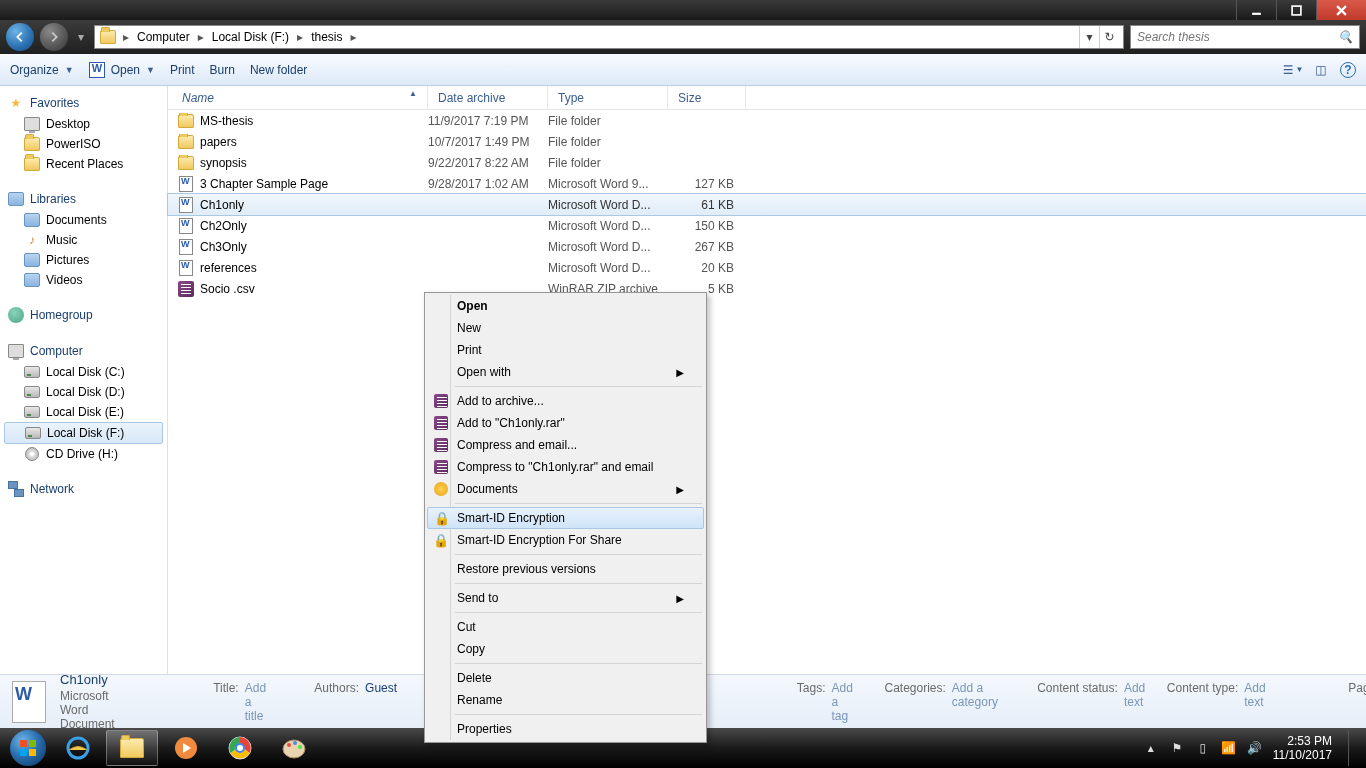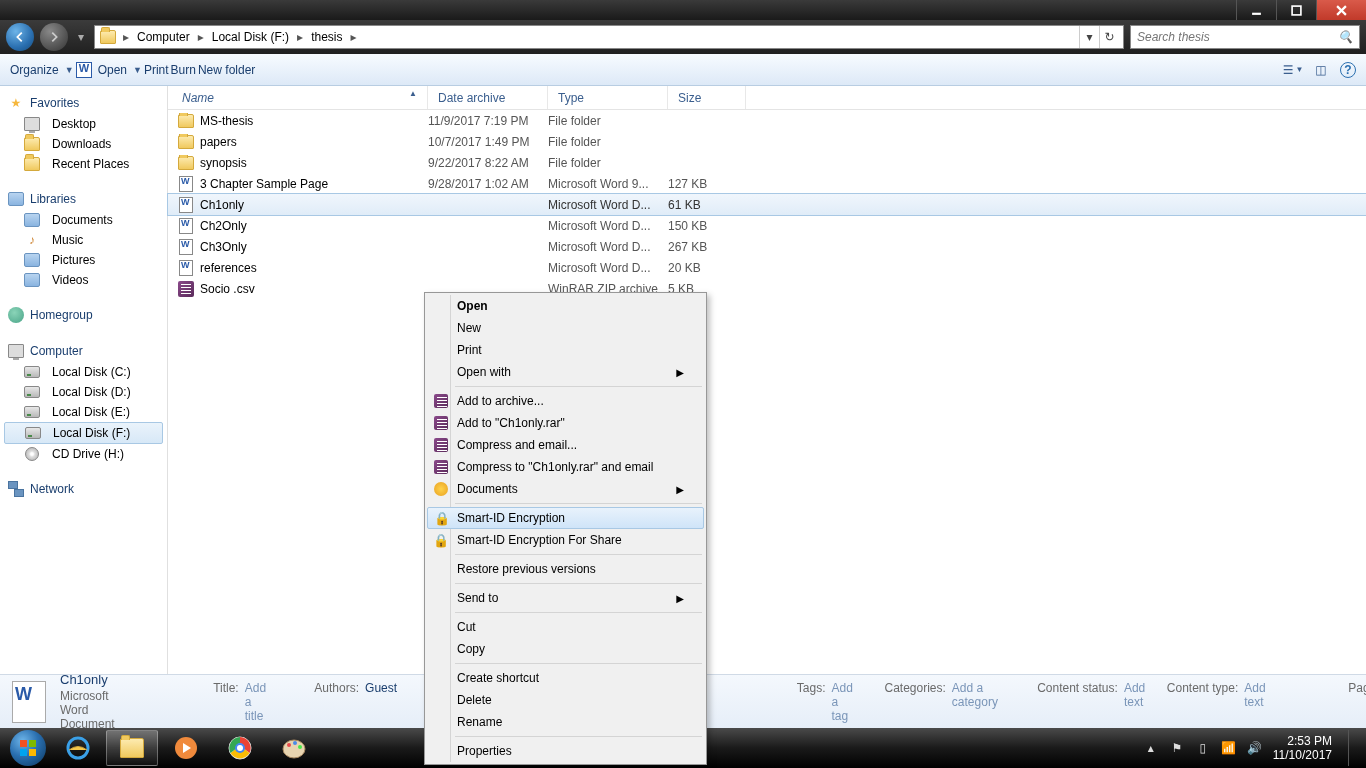--- a/index.html
+++ b/index.html
@@ -18,49 +18,49 @@
 .addr { flex:1; height:24px; background:#fff; border:1px solid #888; display:flex; align-items:center; padding:0 4px; gap:4px; }
 .addr .folder-ico{ width:18px; height:18px; display:flex; align-items:center; justify-content:center; }
 .addr .crumb { color:#000; cursor:default; padding:0 2px; white-space:nowrap; }
 .addr .sep{ color:#555; padding:0 2px; }
 .addr-btns{ display:flex; margin-left:auto; }
 .addr-btns .ab{ width:20px; height:22px; display:flex; align-items:center; justify-content:center; border-left:1px solid #ccc; color:#444; }
 .search-box{ width:230px; height:24px; background:#fff; border:1px solid #888; display:flex; align-items:center; padding:0 6px; color:#888; font-style:italic; position:relative;}
 .search-box input{ border:none; outline:none; width:100%; font-style:italic; color:#555; background:transparent; }
 .search-box .mag{ position:absolute; right:6px; color:#2a6fb0; }
 
-.toolbar { height:32px; background: linear-gradient(#f7fbff,#dde9f7); border-bottom:1px solid #b8cde2; display:flex; align-items:center; padding:0 10px; gap:2px; color:#1a3e6e; }
+.toolbar { height:32px; background: linear-gradient(#f7fbff,#dde9f7); border-bottom:1px solid #b8cde2; display:flex; align-items:center; padding:0 10px; gap:15px; color:#1a3e6e; }
 .toolbar .tb-item{ display:flex; align-items:center; gap:6px; cursor:default; }
 .toolbar .tb-item .drop{ font-size:9px; color:#3a5e8e; }
 .toolbar .right{ margin-left:auto; display:flex; align-items:center; gap:10px; color:#3a5e8e; }
 .toolbar .right .ico{ width:18px; height:18px; display:flex; align-items:center; justify-content:center; }
 .word-ico{width:16px;height:16px;background:#fff;border:1px solid #2a5aa8;position:relative;}
 .word-ico::after{content:"W";position:absolute;left:2px;top:-1px;font-size:11px;font-weight:bold;color:#2a5aa8;}
 
 .body { display:flex; height: calc(768px - 20px - 34px - 32px - 54px - 40px); background:#fff; }
 .sidebar{ width:168px; border-right:1px solid #e0e0e0; padding:6px 0; overflow:hidden; }
 .sidebar .group-h{ display:flex; align-items:center; gap:6px; padding:3px 8px; color:#1a3e6e; }
 .sidebar .group-h.fav .star{ color:#f6b73c; }
-.sidebar .item{ display:flex; align-items:center; gap:12px; padding:2px 8px 2px 24px; color:#000; cursor:default; }
+.sidebar .item{ display:flex; align-items:center; gap:6px; padding:2px 8px 2px 24px; color:#000; cursor:default; }
 .sidebar .item.selected{ background:linear-gradient(#eaf3fb,#d7e8f7); border:1px solid #a8c8e4; border-radius:2px; margin:0 4px; padding-left:20px;}
 .sidebar .spacer{height:14px;}
 .ico16{width:16px;height:16px;display:inline-flex;align-items:center;justify-content:center;flex-shrink:0;}
 
 .main{ flex:1; display:flex; flex-direction:column; position:relative; }
 .col-headers{ height:24px; border-bottom:1px solid #e4e4e4; display:flex; align-items:center; color:#3a5e8e; }
 .col-headers .ch{ padding:0 10px; border-right:1px solid #e8e8e8; height:100%; display:flex; align-items:center; gap:6px; }
 .ch-name{width:260px; padding-left:14px !important;font-style:italic;} .ch-date{width:120px;} .ch-type{width:120px;} .ch-size{width:78px; justify-content:flex-start;}
 .sort-arrow{font-size:8px;color:#3a5e8e;margin-left:auto;position:relative;top:-4px;}
 
 .rows{ flex:1; }
 .row{ height:21px; display:flex; align-items:center; padding-left:10px; }
 .row .c-name{ width:250px; display:flex; align-items:center; gap:6px; overflow:hidden; white-space:nowrap; }
 .row .c-date{ width:120px; color:#555; white-space:nowrap; }
 .row .c-type{ width:120px; color:#555; white-space:nowrap; overflow:hidden; text-overflow:ellipsis; }
-.row .c-size{ width:72px; color:#555; padding-right:6px; }
+.row .c-size{ width:72px; color:#555; text-align:right; padding-right:6px; }
 .row.selected{ background:linear-gradient(#e8f2fc,#cfe4f8); outline:1px solid #a8c8e4; }
 .row.selected.dim{ background:linear-gradient(#f0f6fc,#e0ecf8); }
 .row.selected .c-date,.row.selected .c-type,.row.selected .c-size{color:#333;}
 
 .folder-icon{width:16px;height:14px;background:linear-gradient(#fdebb0,#f0c95e);border-radius:2px 2px 1px 1px;position:relative;border:1px solid #d4a93c;}
 .folder-icon::before{content:"";position:absolute;top:-4px;left:0;width:7px;height:4px;background:#f0c95e;border-radius:2px 2px 0 0;border:1px solid #d4a93c;border-bottom:none;}
 .doc-icon{width:14px;height:16px;background:#fff;border:1px solid #888;position:relative;}
 .doc-icon.word::after{content:"W";position:absolute;left:1px;top:-1px;font-size:9px;font-weight:bold;color:#2a5aa8;}
 .rar-icon{width:16px;height:16px;background:linear-gradient(135deg,#8b4a8b,#5a2a5a);border-radius:2px;position:relative;}
 .rar-icon::after{content:"";position:absolute;left:3px;top:3px;width:10px;height:10px;background:repeating-linear-gradient(0deg,#fff,#fff 1px,transparent 1px,transparent 3px);}
@@ -193,21 +193,21 @@
     <div class="item">
         <span class="ico16">
           <span class="comp-icon"></span>
         </span>
         <span>Desktop</span>
       </div>
     <div class="item">
         <span class="ico16">
           <span class="folder-icon"></span>
         </span>
-        <span>Downloads</span>
+        <span>PowerISO</span>
       </div>
     <div class="item">
         <span class="ico16">
           <span class="folder-icon"></span>
         </span>
         <span>Recent Places</span>
       </div>
     <div class="spacer"></div>
     <div class="group-h">
         <span class="ico16">
@@ -472,23 +472,20 @@
           <span class="cm-arrow">▶</span>
         </div>
         <div class="cm-sep"></div>
         <div class="cm-item">
           <span>Cut</span>
         </div>
         <div class="cm-item">
           <span>Copy</span>
         </div>
         <div class="cm-sep"></div>
-        <div class="cm-item">
-          <span>Create shortcut</span>
-        </div>
         <div class="cm-item">
           <span>Delete</span>
         </div>
         <div class="cm-item">
           <span>Rename</span>
         </div>
         <div class="cm-sep"></div>
         <div class="cm-item">
           <span>Properties</span>
         </div>

